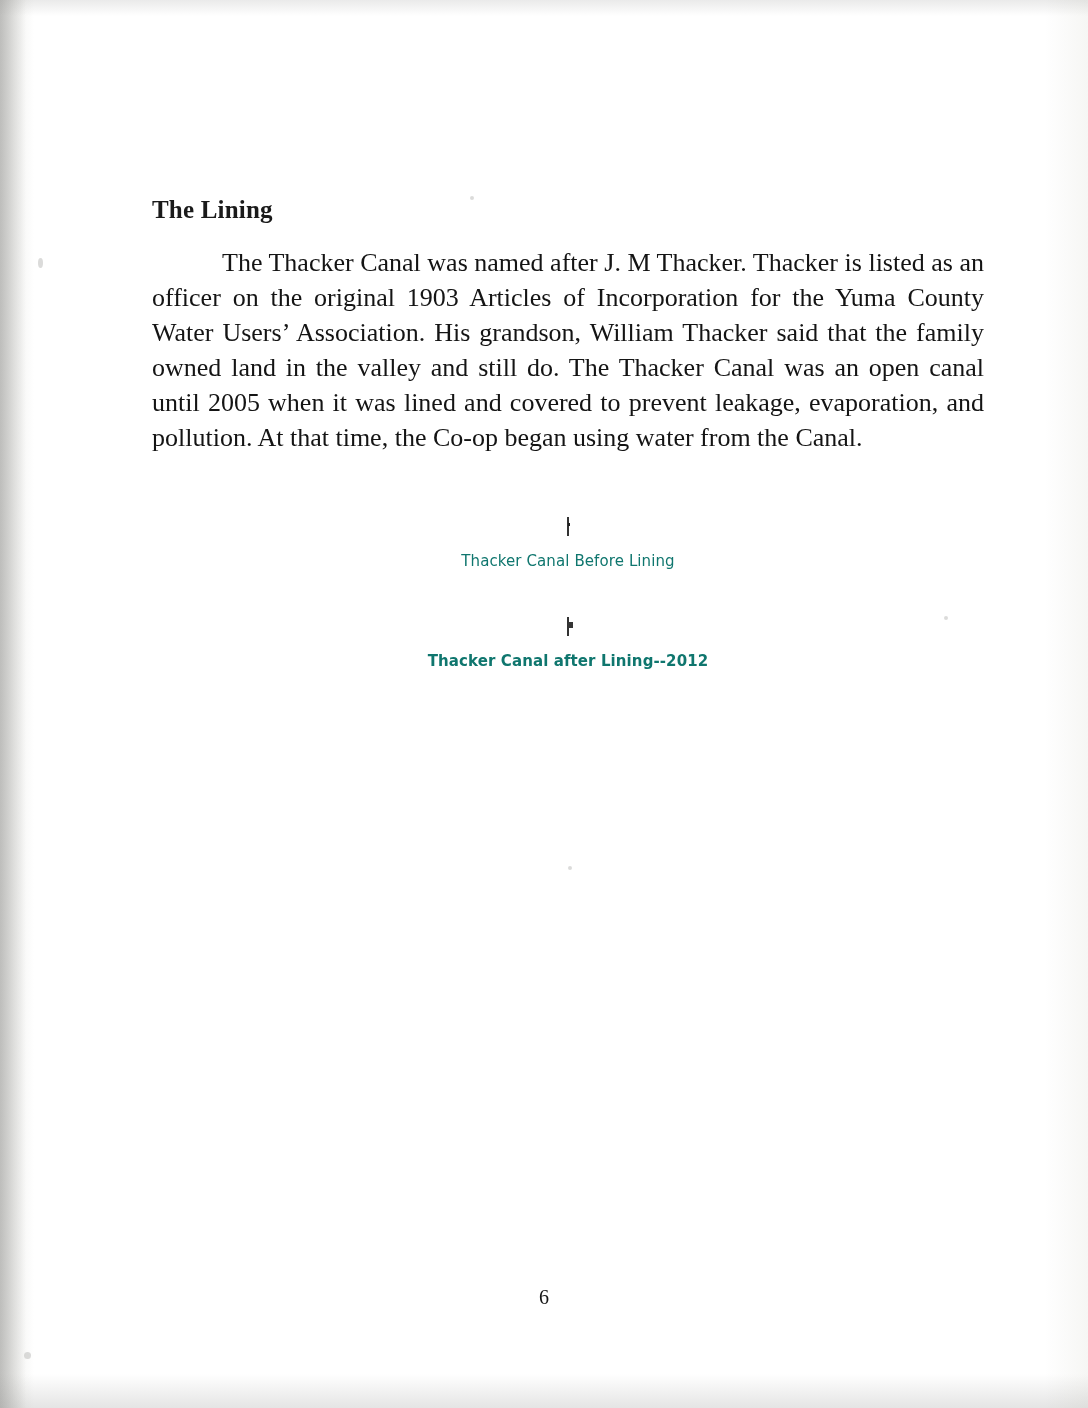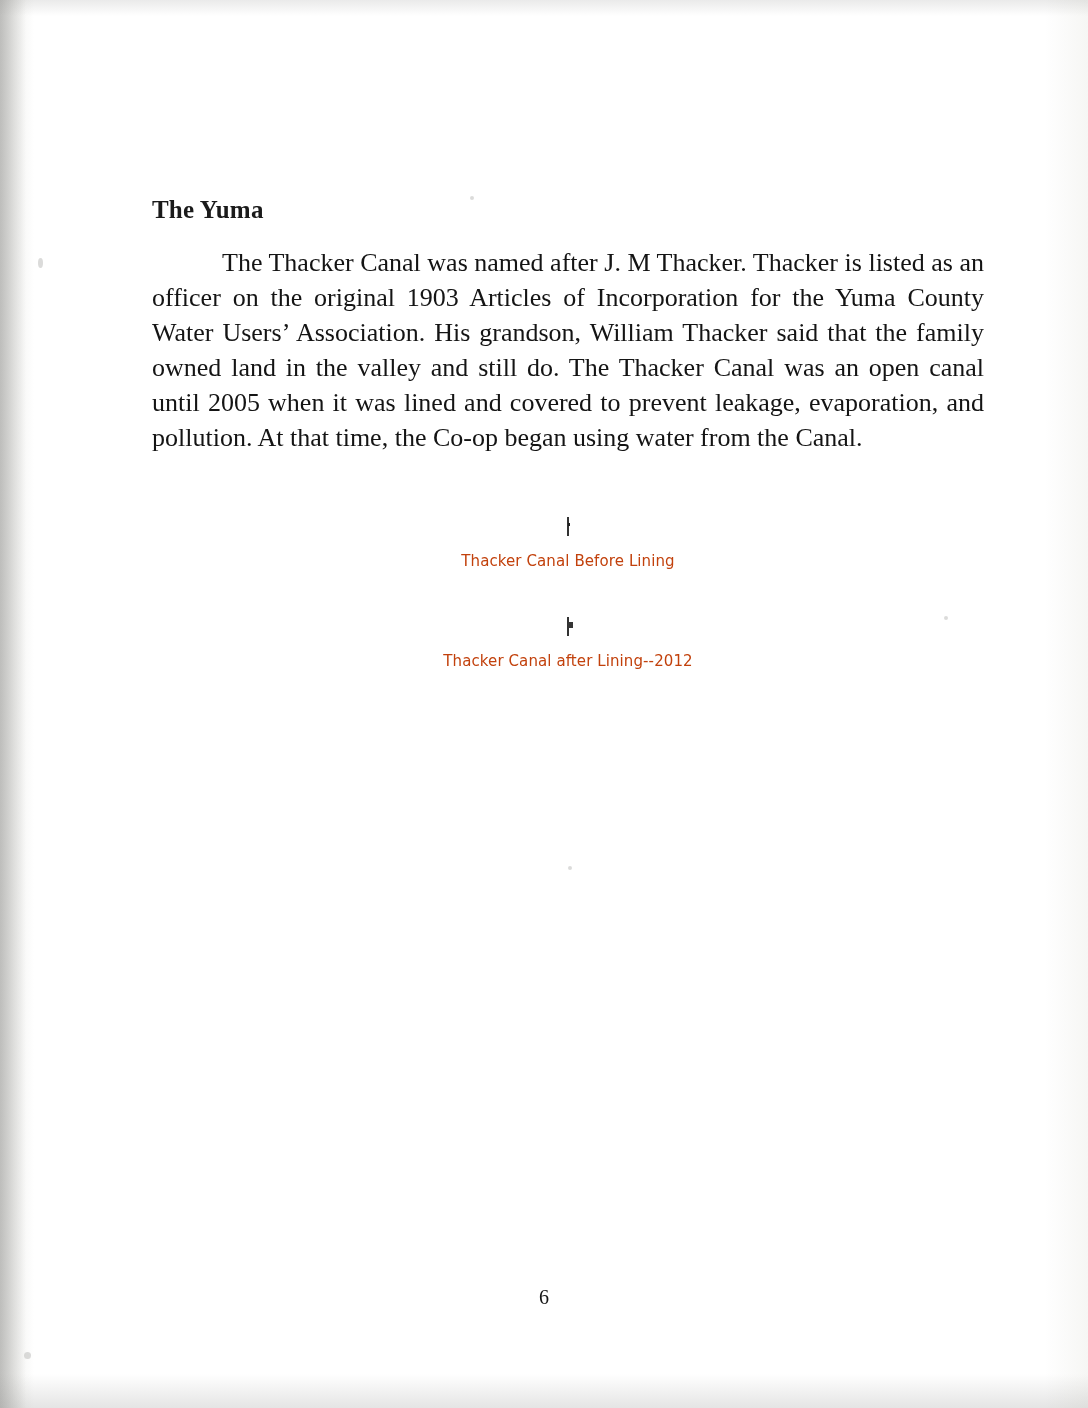--- a/index.html
+++ b/index.html
@@ -74,41 +74,41 @@
     text-align: justify;
     text-indent: 70px;
     color: #141414;
   }
 
   .figure {
     margin: 0;
     text-align: center;
   }
   .figure-1 { margin-top: 62px; }
-  .figure-2 { margin-top: 48px; }
+  .figure-2 { margin-top: 48px; font-weight: bold; }
 
   .photo-wrap {
     display: inline-block;
     position: relative;
     line-height: 0;
   }
 
   .photo {
     position: relative;
     overflow: hidden;
     background: #cfcfcf;
     border: 1px solid #3a3a3a;
     filter: grayscale(1) contrast(1.12);
   }
 
   .caption {
     margin-top: 16px;
     font-family: "DejaVu Sans", sans-serif;
     font-size: 15px;
-    color: #c2410c;
+    color: #0f766e;
     letter-spacing: .1px;
   }
 
   .page-number {
     position: absolute;
     left: 0;
     top: 1286px;
     width: 1088px;
     text-align: center;
     font-size: 20px;
@@ -252,21 +252,21 @@
 <div class="scan-edge-top"></div>
 <div class="scan-edge-bottom"></div>
 <div class="scan-speck" style="left:470px;top:196px;width:4px;height:4px;"></div>
 <div class="scan-speck" style="left:38px;top:258px;width:5px;height:10px;"></div>
 <div class="scan-speck" style="left:944px;top:616px;width:4px;height:4px;"></div>
 <div class="scan-speck" style="left:568px;top:866px;width:4px;height:4px;"></div>
 <div class="scan-speck" style="left:24px;top:1352px;width:7px;height:7px;"></div>
 
 <div class="content">
 
-  <h1 class="section-title">The Yuma</h1>
+  <h1 class="section-title">The Lining</h1>
 
   <p class="body-text">The Thacker Canal was named after J. M Thacker. Thacker is listed as an officer on the original 1903 Articles of Incorporation for the Yuma County Water Users’ Association. His grandson, William Thacker said that the family owned land in the valley and still do. The Thacker Canal was an open canal until 2005 when it was lined and covered to prevent leakage, evaporation, and pollution. At that time, the Co-op began using water from the Canal.</p>
 
   <figure class="figure figure-1">
     <span class="photo-wrap">
       <span class="photo p1">
         <span class="sky"></span>
         <span class="sky-grain"></span>
         <span class="trees-left"></span>
         <span class="palms"></span>

